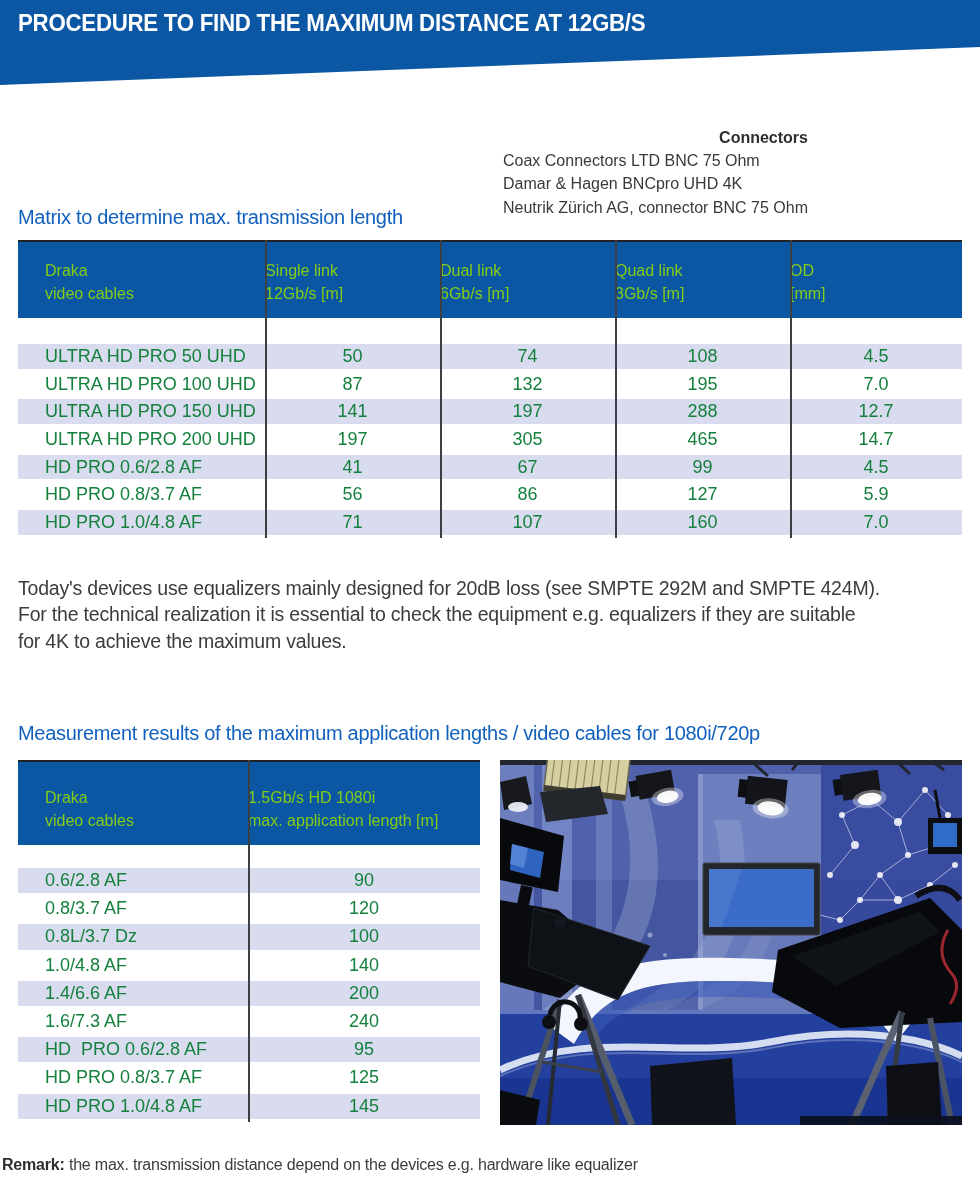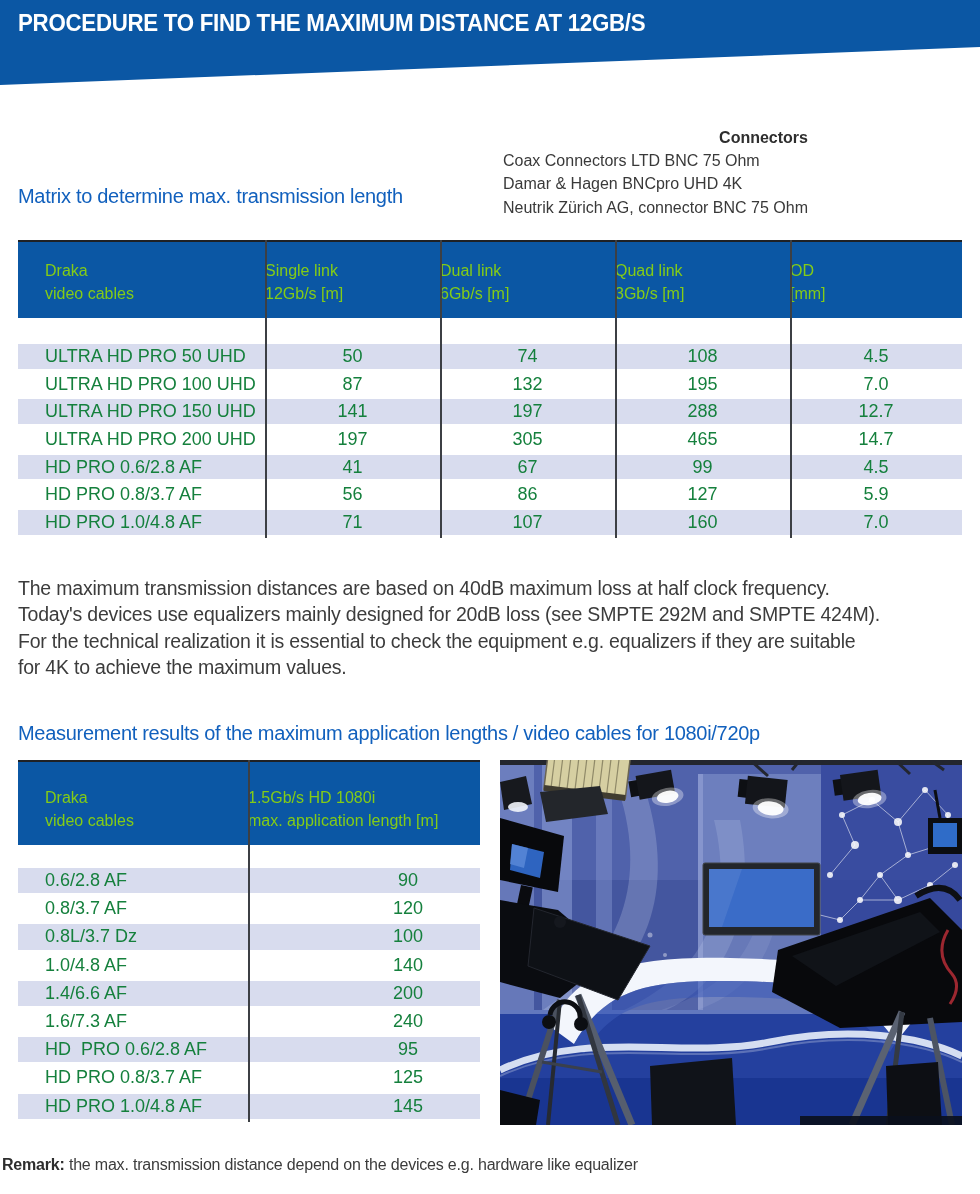--- a/index.html
+++ b/index.html
@@ -23,21 +23,21 @@
 
   
   .connectors { position:absolute; left:503px; top:126px; font-size:16px; line-height:23.2px; color:#393939; }
   .connectors .c-title { font-weight:bold; color:#2e2e2e;text-align:right; }
 
   
   .section-heading {
     position:absolute; left:18px; color:#1160bd; font-size:20px;
     letter-spacing:-0.3px; white-space:nowrap;
   }
-  .heading-matrix { top:185px;text-align:center; }
+  .heading-matrix { top:206px;text-align:center; }
   .heading-measure { top:722px; }
 
   
   .tbl { position:absolute; left:18px; }
   .tbl-header {
     background:#0b57a4; color:#84cc16; display:grid;
     border-top:2px solid #1f2125;
   }
   .tbl-hcell { padding-top:17px; font-size:16px; line-height:23px; white-space:nowrap; }
   .tbl-hcell.first { padding-left:27px; }
@@ -54,21 +54,21 @@
   .t1 .tbl-rows { margin-top:26px; }
   .t1 .tbl-row { grid-template-columns:247px 175px 175px 175px 172px; height:27.7px; line-height:24.2px; border-bottom:3.5px solid #ffffff; }
   .t1 .tbl-row:nth-child(odd) { background:#d8dcee; }
   .t1 .divider { height:298px; }
 
   
   .t2 { top:760px; width:462px; }
   .t2 .tbl-header { grid-template-columns:230px 232px; height:85px; }
   .t2 .tbl-hcell { padding-top:24px; }
   .t2 .tbl-rows { margin-top:23px; }
-  .t2 .tbl-row { grid-template-columns:230px 232px; height:28.2px; line-height:24.7px; border-bottom:3.5px solid #ffffff;gap:44px; }
+  .t2 .tbl-row { grid-template-columns:230px 232px; height:28.2px; line-height:24.7px; border-bottom:3.5px solid #ffffff; }
   .t2 .tbl-row:nth-child(odd) { background:#d8dcee; }
   .t2 .divider { height:362px; }
 
   
   .body-par { position:absolute; left:18px; top:575px; width:950px; font-size:19.5px; line-height:26.3px; color:#3c3c3c; letter-spacing:-0.2px; }
 
   
   .photo { position:absolute; left:500px; top:760px; width:462px; height:365px; overflow:hidden; }
 
   
@@ -167,21 +167,20 @@
         <div class="cell num">7.0</div>
       </div>
     </div>
     <div class="divider" style="left:247px;"></div>
     <div class="divider" style="left:422px;"></div>
     <div class="divider" style="left:597px;"></div>
     <div class="divider" style="left:772px;"></div>
   </div>
 
   <div class="body-par">
-    <div>The maximum transmission distances are based on 40dB maximum loss at half clock frequency.</div>
     <div>Today's devices use equalizers mainly designed for 20dB loss (see SMPTE 292M and SMPTE 424M).</div>
     <div>For the technical realization it is essential to check the equipment e.g. equalizers if they are suitable</div>
     <div>for 4K to achieve the maximum values.</div>
   </div>
 
   <div class="section-heading heading-measure">Measurement results of the maximum application lengths / video cables for 1080i/720p</div>
 
   <div class="tbl t2">
     <div class="tbl-header">
       <div class="tbl-hcell first">

